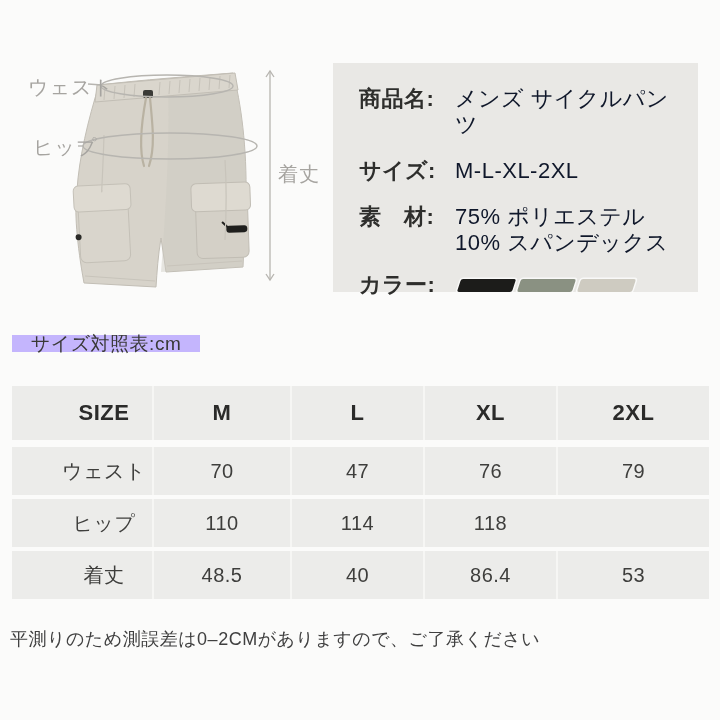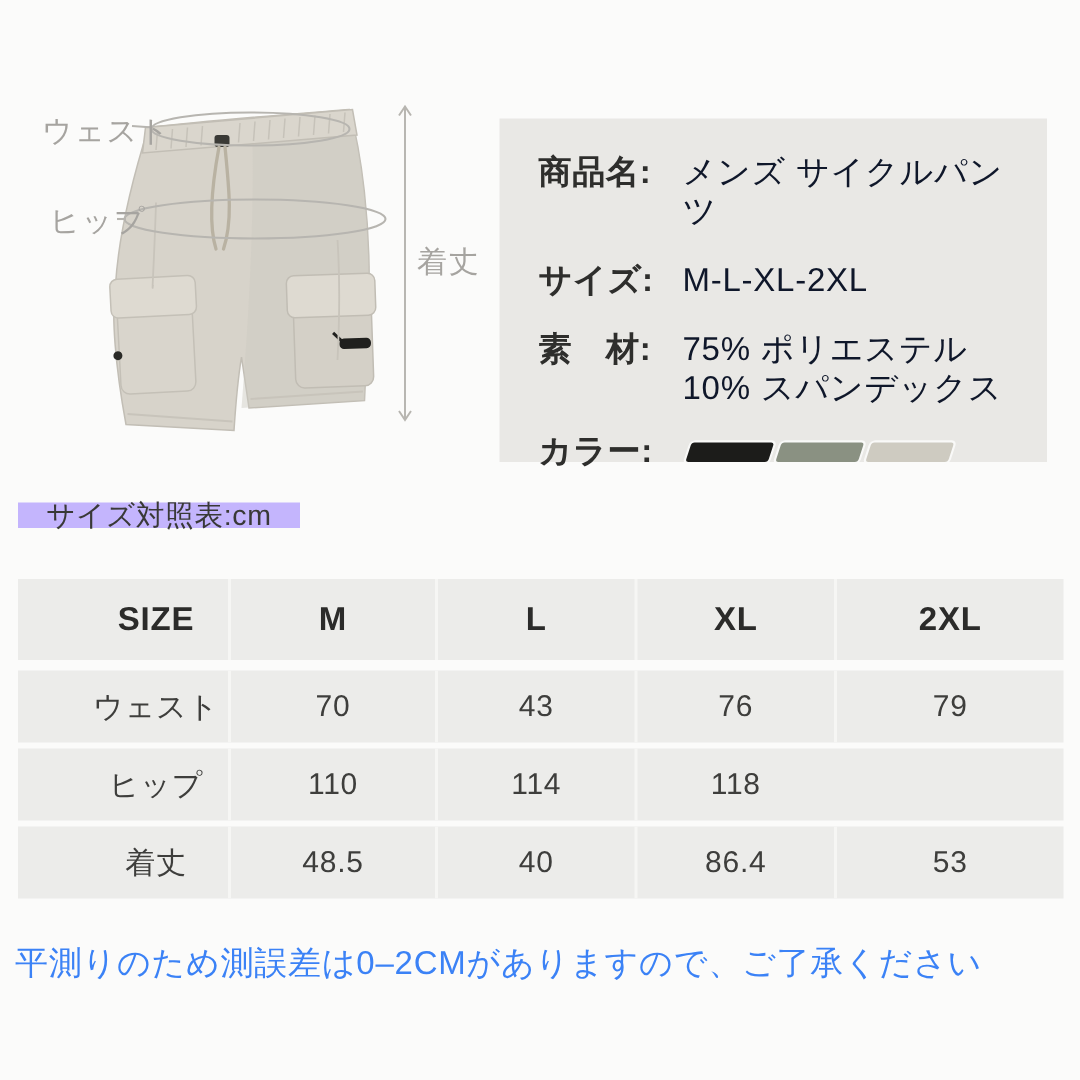--- a/index.html
+++ b/index.html
@@ -13,21 +13,21 @@
   .photo-wrap{position:absolute;left:0;top:40px;width:330px;height:290px;}
   .meas-label{
     position:absolute;font-size:20px;color:#a6a4a0;letter-spacing:1px;white-space:nowrap;
   }
   .lbl-waist{left:28px;top:74px;}
   .lbl-hip{left:33px;top:134px;}
   .lbl-length{left:278px;top:161px;}
   
   .infobox{
     position:absolute;left:333px;top:63px;width:365px;height:229px;
-    background:#e9e8e5;box-sizing:border-box;padding:23px 10px 0 26px;margin-top:16px;
+    background:#e9e8e5;box-sizing:border-box;padding:23px 10px 0 26px;
   }
   .irow{display:flex;align-items:flex-start;margin-bottom:20px;}
   .irow.material{margin-bottom:16px;}
   .ilabel{
     flex:0 0 96px;font-size:22px;font-weight:bold;color:#2e2e2c;
     letter-spacing:.5px;line-height:26px;white-space:nowrap;
   }
   .ivalue{font-size:22px;color:#0f172a;line-height:26px;letter-spacing:.5px;}
   .ivalue .vline{display:block;}
   .swatch-strip{display:flex;align-items:center;height:26px;margin-left:4px;}
@@ -47,21 +47,21 @@
   .t-head{height:54px;background:#ececea;margin-bottom:7px;}
   .t-row{height:48px;background:#ececea;margin-bottom:4px;}
   .t-cell{
     display:flex;align-items:center;justify-content:center;
     font-size:20px;color:#3e3e3c;border-left:2px solid #f6f6f4;letter-spacing:.5px;
   }
   .t-cell:first-child{border-left:none;padding-left:44px;}
   .t-head .t-cell{font-size:22px;font-weight:bold;color:#2b2b2a;}
   
   .note{
-    position:absolute;left:10px;top:627px;font-size:22px;color:#3b82f6;
+    position:absolute;left:10px;top:627px;font-size:18px;color:#404040;
     letter-spacing:.5px;white-space:nowrap;
   }
 </style>
 </head>
 <body>
 
 <div class="photo-wrap">
   <svg width="330" height="290" viewBox="0 0 330 290">
 
     <path d="M 99 45 C 140 40 195 36 233 33 C 241 62 247 108 246 158 L 243 227 L 166 232 L 161 198
@@ -156,21 +156,21 @@
   <div class="t-grid t-head">
     <div class="t-cell">SIZE</div>
     <div class="t-cell">M</div>
     <div class="t-cell">L</div>
     <div class="t-cell">XL</div>
     <div class="t-cell">2XL</div>
   </div>
   <div class="t-grid t-row">
     <div class="t-cell">ウェスト</div>
     <div class="t-cell">70</div>
-    <div class="t-cell">43</div>
+    <div class="t-cell">47</div>
     <div class="t-cell">76</div>
     <div class="t-cell">79</div>
   </div>
   <div class="t-grid t-row">
     <div class="t-cell">ヒップ</div>
     <div class="t-cell">110</div>
     <div class="t-cell">114</div>
     <div class="t-cell">118</div>
   </div>
   <div class="t-grid t-row">

